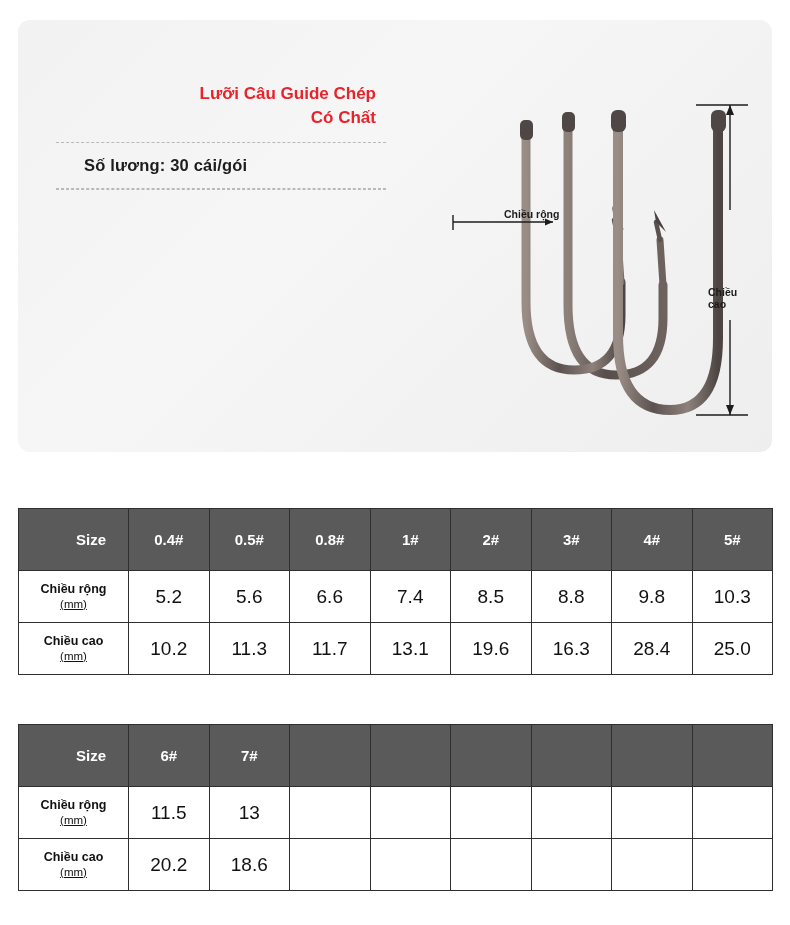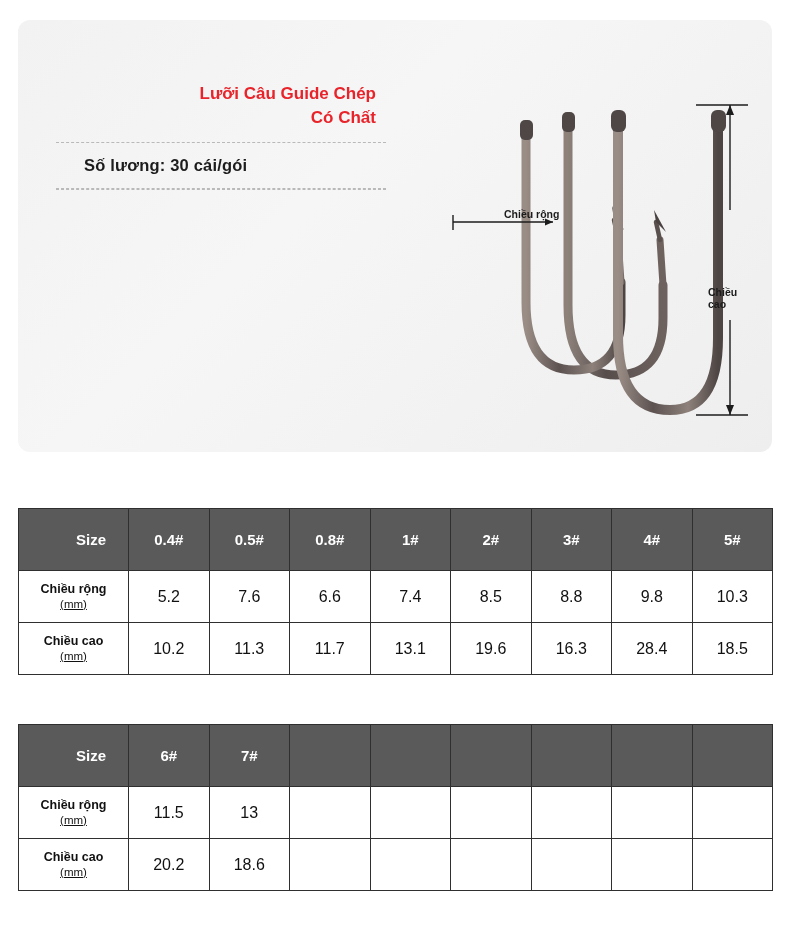--- a/index.html
+++ b/index.html
@@ -88,21 +88,21 @@
   }
   .tbl thead th {
     background: #5a5a5a;
     color: #ffffff;
     font-size: 15px;
     font-weight: bold;
     height: 62px;
   }
   .tbl tbody td {
     height: 52px;
-    font-size: 16px;
+    font-size: 19px;
     color: #111;
     font-weight: 400;
     background: transparent;
   }
   .tbl tbody td.rowhead {
     font-size: 12.5px;
     font-weight: bold;
     line-height: 15px;
     color: #111;
   }
@@ -219,41 +219,41 @@
         <th class="col-d">5#</th>
       </tr>
     </thead>
     <tbody>
       <tr>
         <td class="rowhead">
           <span>Chiều rộng</span>
           <span class="unit">(mm)</span>
         </td>
         <td>5.2</td>
-        <td>7.6</td>
+        <td>5.6</td>
         <td>6.6</td>
         <td>7.4</td>
         <td>8.5</td>
         <td>8.8</td>
         <td>9.8</td>
         <td>10.3</td>
       </tr>
       <tr>
         <td class="rowhead">
           <span>Chiều cao</span>
           <span class="unit">(mm)</span>
         </td>
         <td>10.2</td>
         <td>11.3</td>
         <td>11.7</td>
         <td>13.1</td>
         <td>19.6</td>
         <td>16.3</td>
         <td>28.4</td>
-        <td>18.5</td>
+        <td>25.0</td>
       </tr>
     </tbody>
   </table>
 
   <table class="tbl tbl-2">
     <thead>
       <tr>
         <th class="col-head">Size</th>
         <th class="col-d">6#</th>
         <th class="col-d">7#</th>

